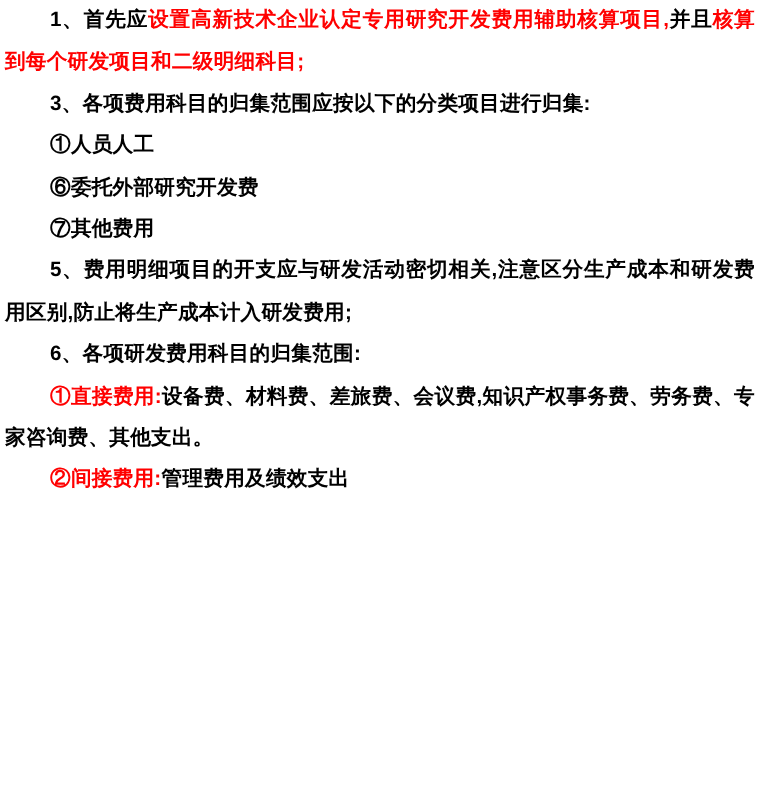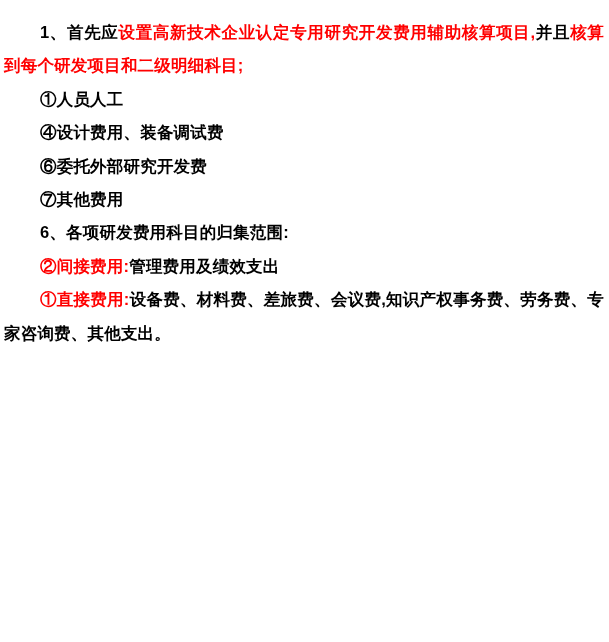--- a/index.html
+++ b/index.html
@@ -5,21 +5,21 @@
   html, body {
     margin: 0;
     padding: 0;
     background: var(--bg-color, #ffffff);
   }
   .doc {
     box-sizing: border-box;
     width: 609px;
     height: 642px;
     overflow: hidden;
-    padding: 16px 5px 0 4px;
+    padding: 0 5px 0 4px;
     background: var(--bg-color, #ffffff);
     font-family: "Liberation Sans", sans-serif;
     font-weight: bold;
     font-size: 16.5px;
     letter-spacing: 0.2px;
     color: var(--text-color, #000000);
   }
   .para {
     margin: 0;
     line-height: 33.4px;
@@ -27,20 +27,21 @@
     text-align: justify;
   }
   .t-black { color: var(--text-color, #000000); }
   .t-red   { color: var(--accent-color, #ff0000); }
 </style>
 </head>
 <body>
 
 <div class="doc">
   <p class="para"><span class="t-black">1、首先应</span><span class="t-red">设置高新技术企业认定专用研究开发费用辅助核算项目,</span><span class="t-black">并且</span><span class="t-red">核算到每个研发项目和二级明细科目;</span></p>
+  <p class="para"><span class="t-black">3、各项费用科目的归集范围应按以下的分类项目进行归集:</span></p>
   <p class="para"><span class="t-black">①人员人工</span></p>
-  <p class="para"><span class="t-black">④设计费用、装备调试费</span></p>
   <p class="para"><span class="t-black">⑥委托外部研究开发费</span></p>
   <p class="para"><span class="t-black">⑦其他费用</span></p>
+  <p class="para"><span class="t-black">5、费用明细项目的开支应与研发活动密切相关,注意区分生产成本和研发费用区别,防止将生产成本计入研发费用;</span></p>
   <p class="para"><span class="t-black">6、各项研发费用科目的归集范围:</span></p>
+  <p class="para"><span class="t-red">①直接费用:</span><span class="t-black">设备费、材料费、差旅费、会议费,知识产权事务费、劳务费、专家咨询费、其他支出。</span></p>
   <p class="para"><span class="t-red">②间接费用:</span><span class="t-black">管理费用及绩效支出</span></p>
-  <p class="para"><span class="t-red">①直接费用:</span><span class="t-black">设备费、材料费、差旅费、会议费,知识产权事务费、劳务费、专家咨询费、其他支出。</span></p>
 </div>
 
 </body></html>

